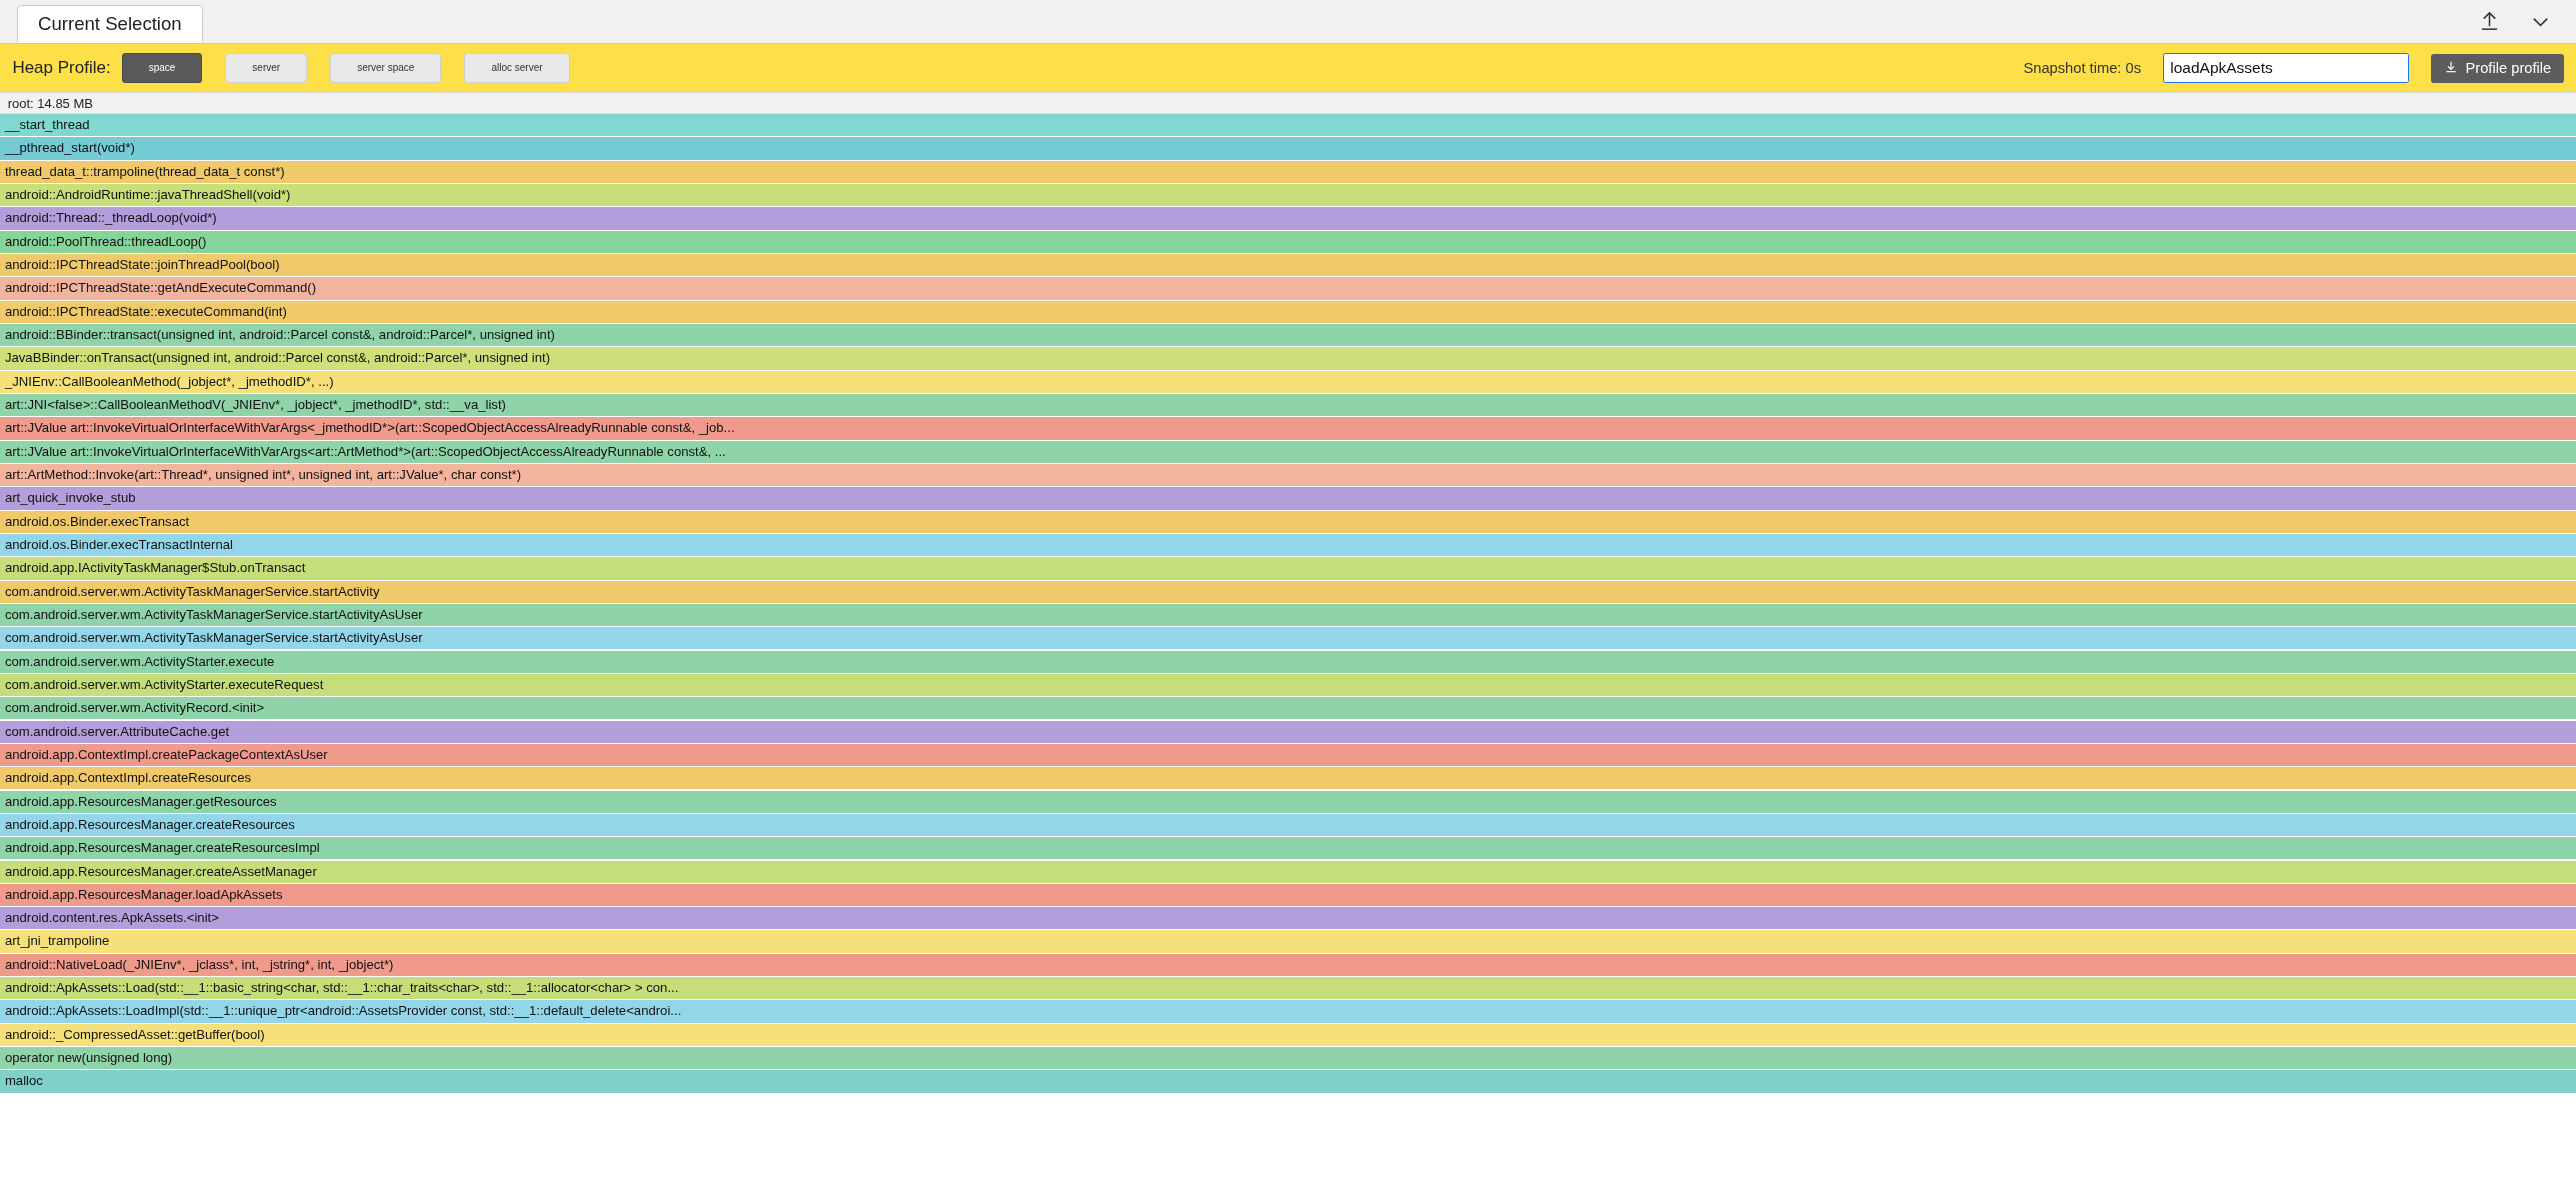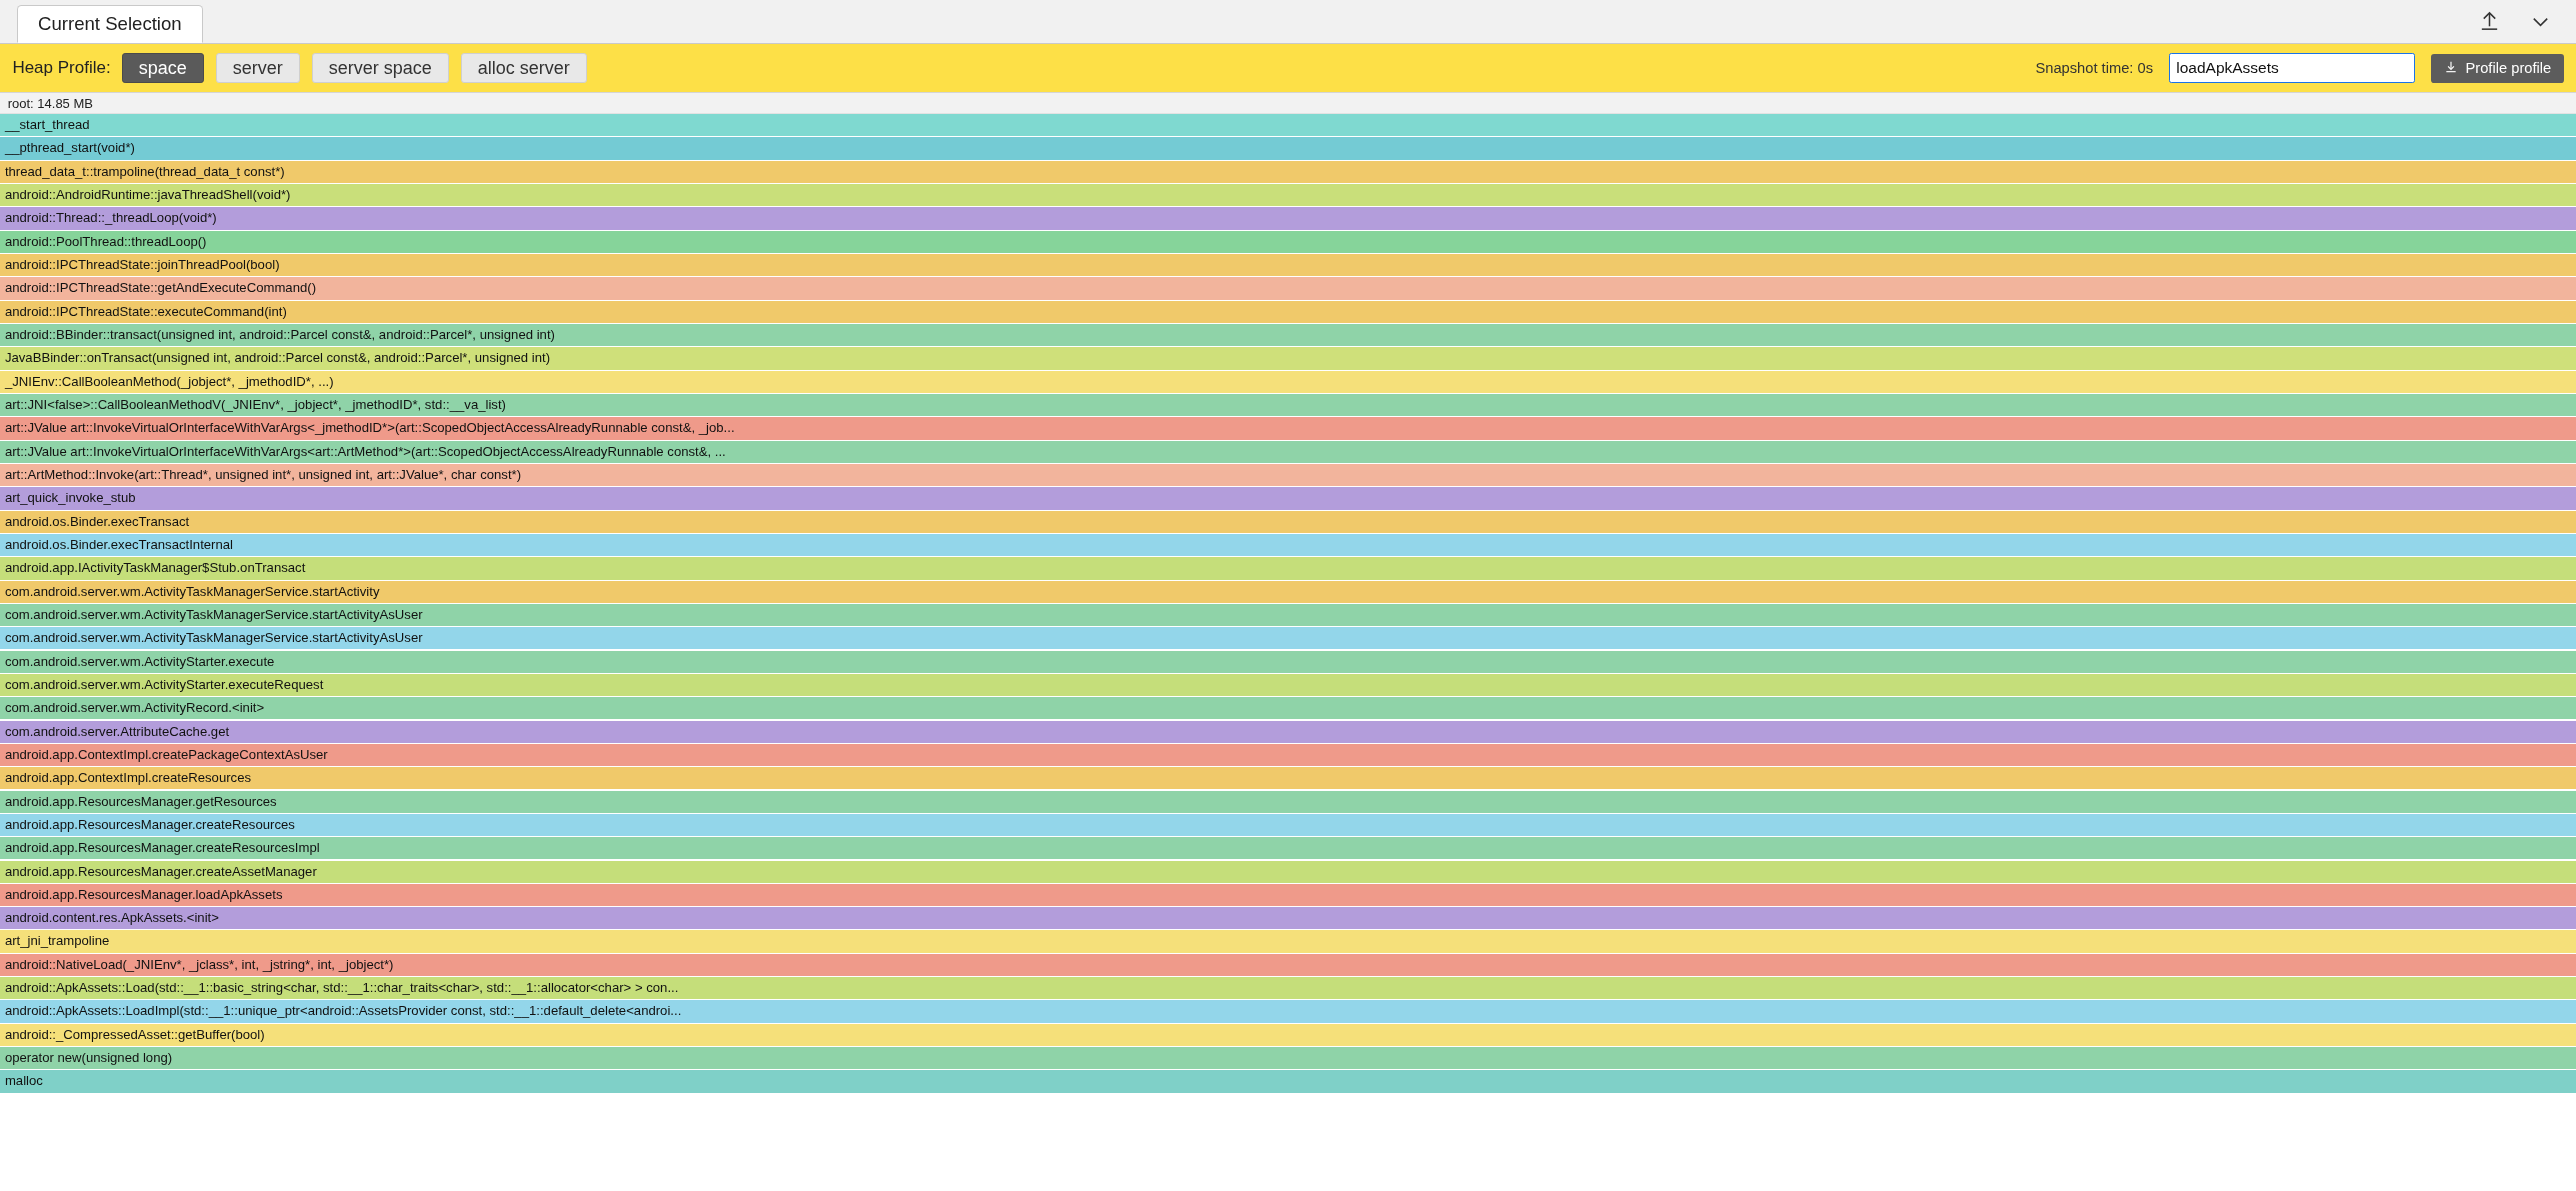--- a/index.html
+++ b/index.html
@@ -6,23 +6,23 @@
   body{width:2576px;height:1191px;overflow:hidden;font-size:10px;color:#111;}
   
   .tabbar{height:43px;display:flex;align-items:flex-end;border-bottom:0.8px solid #c9c9c9;background:#f1f1f1;position:relative;text-align:right;}
   .tab{margin-left:17px;height:36px;display:flex;align-items:center;padding:0 20px;background:#fff;border:0.8px solid #c9c9c9;border-bottom:0.8px solid #fff;border-radius:4.6px 4.6px 0 0;font-size:18.6px;color:#222;}
   .tabbar-right{position:absolute;right:20px;bottom:6.2px;display:flex;align-items:center;gap:20px;}
   .icon-btn{width:31px;height:31px;display:flex;align-items:center;justify-content:center;cursor:pointer;}
   .icon-btn svg{display:block;}
   
   .toolbar{height:48px;display:flex;align-items:center;padding:0 12.4px;border-bottom:0.8px solid #d5d5d5;background:#fde047;position:relative;}
   .toolbar .label{font-size:17px;color:#222;margin-right:11px;}
-  .segbtn{height:28px;line-height:28px;padding:0 16px;border-radius:3.1px;font-size:18px;margin-right:12px;cursor:pointer;background:#e8e8e8;color:#333;border:0.8px solid #cfcfcf;}
+  .segbtn{height:28px;line-height:28px;padding:0 26px;border-radius:3.1px;font-size:10px;margin-right:23px;cursor:pointer;background:#e8e8e8;color:#333;border:0.8px solid #cfcfcf;}
   .segbtn.active{background:#5a5a5a;color:#fff;border-color:#4a4a4a;}
-  .toolbar-right{position:absolute;right:12.4px;top:0;height:48px;display:flex;align-items:center;gap:16px;}
+  .toolbar-right{position:absolute;right:12.4px;top:0;height:48px;display:flex;align-items:center;gap:22px;}
   .snapshot-time{font-size:14.7px;color:#333;}
   .search-input{width:232px;height:28px;border:1.5px solid #1a73e8;border-radius:2.3px;padding:0 6.2px;font-size:15.5px;color:#111;outline:none;font-family:"Liberation Sans",sans-serif;}
   .download-btn{height:29px;display:flex;align-items:center;gap:7.7px;padding:0 12.4px;background:#5c5c5c;color:#fff;border-radius:3.1px;font-size:14.7px;cursor:pointer;}
   
   .root-row{height:20px;display:flex;align-items:center;padding-left:7.7px;font-size:13px;color:#222;background:#f2f2f2;border-bottom:0.8px solid #e2e2e2;}
   .flame{position:relative;background:#fff;}
   .frow{position:relative;height:23px;width:100%;}
   .fr{position:absolute;top:0;height:22.5px;box-sizing:border-box;border-right:0.8px solid rgba(255,255,255,.85);overflow:hidden;white-space:nowrap;font-size:13px;line-height:22.5px;padding-left:4.6px;color:#111;}
 </style>
 </head>

